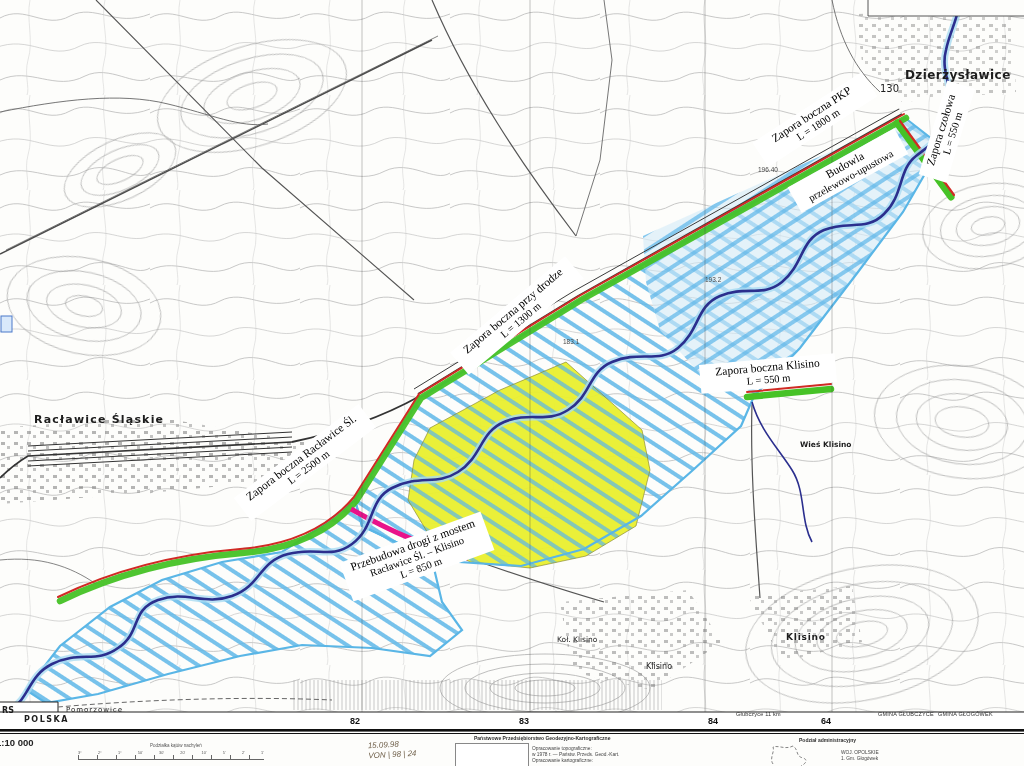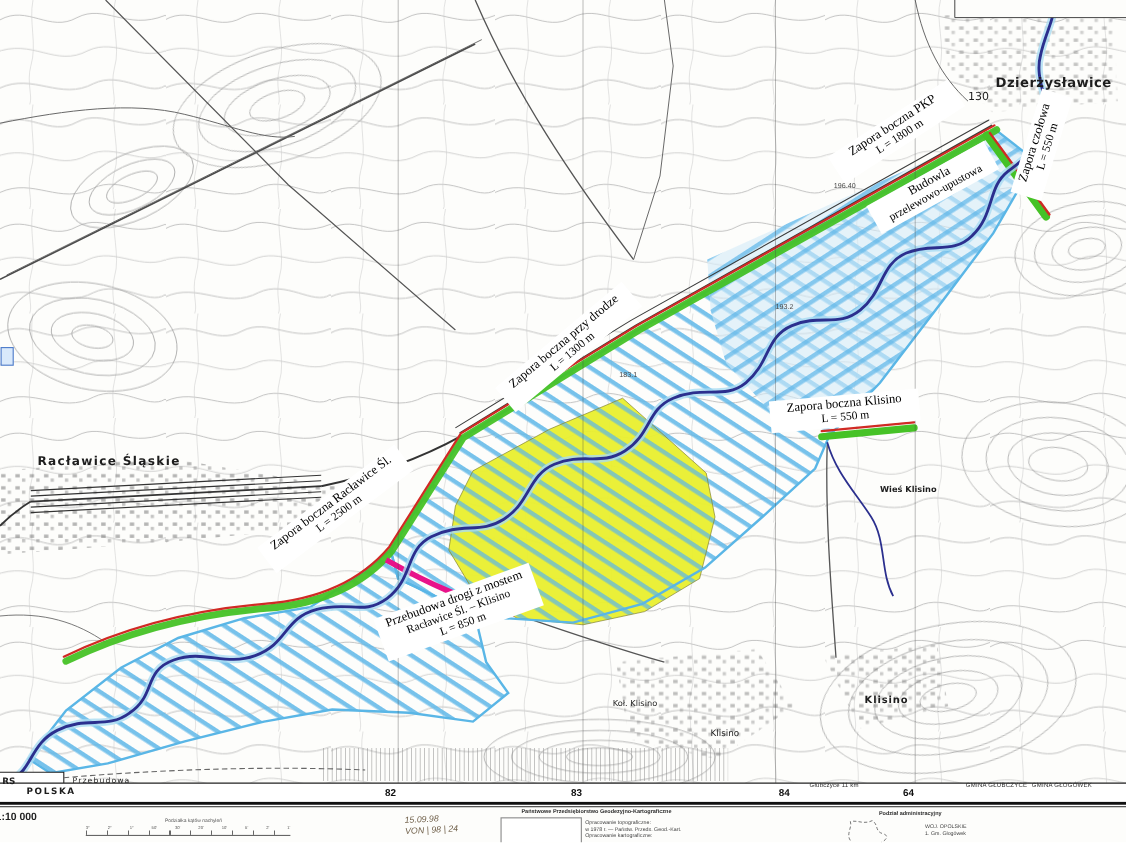--- a/index.html
+++ b/index.html
@@ -222,21 +222,21 @@
   <div class="l2">L =  550 m</div>
 </div>
 
 <div class="town" style="left:873px;top:68px;font-size:12px;font-weight:700;letter-spacing:.4px;margin-left:32px;">Dzierżysławice</div>
 <div class="town" style="left:880px;top:83px;font-size:10px;">130</div>
 <div class="town" style="left:34px;top:413px;font-size:11px;font-weight:600;letter-spacing:1.2px;">Racławice Śląskie</div>
 <div class="town" style="left:786px;top:632px;font-size:9px;font-weight:700;letter-spacing:.8px;">Klisino</div>
 <div class="town" style="left:646px;top:662px;font-size:8px;">Klisino</div>
 <div class="town" style="left:537px;top:635px;font-size:7.5px;margin-left:20px;">Koł. Klisino</div>
 <div class="town" style="left:800px;top:440px;font-size:7.5px;font-weight:600;">Wieś Klisino</div>
-<div class="town" style="left:66px;top:706px;font-size:7px;letter-spacing:1px;">Przebudowa</div>
+<div class="town" style="left:66px;top:706px;font-size:7px;letter-spacing:1px;">Pomorzowice</div>
 <div class="town" style="left:24px;top:715px;font-size:8px;font-weight:700;letter-spacing:1.5px;text-align:center;">POLSKA</div>
 <div class="town" style="left:2px;top:706px;font-size:8px;font-weight:700;">RS</div>
 
 <div class="spot" style="left:705px;top:276px;">193.2</div>
 <div class="spot" style="left:563px;top:338px;">183.1</div>
 <div class="spot" style="left:758px;top:166px;">196.40</div>
 
 <div class="gridnum" style="left:350px;top:716px;">82</div>
 <div class="gridnum" style="left:519px;top:716px;">83</div>
 <div class="gridnum" style="left:708px;top:716px;">84</div>

